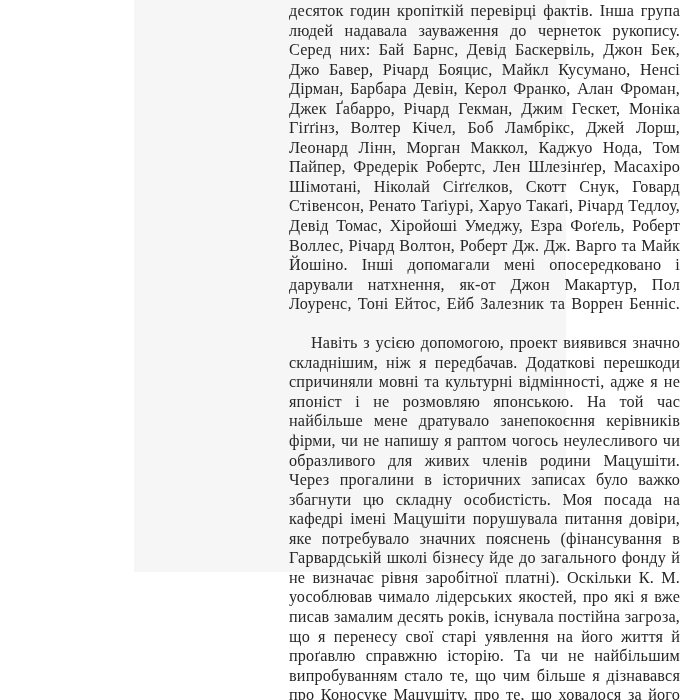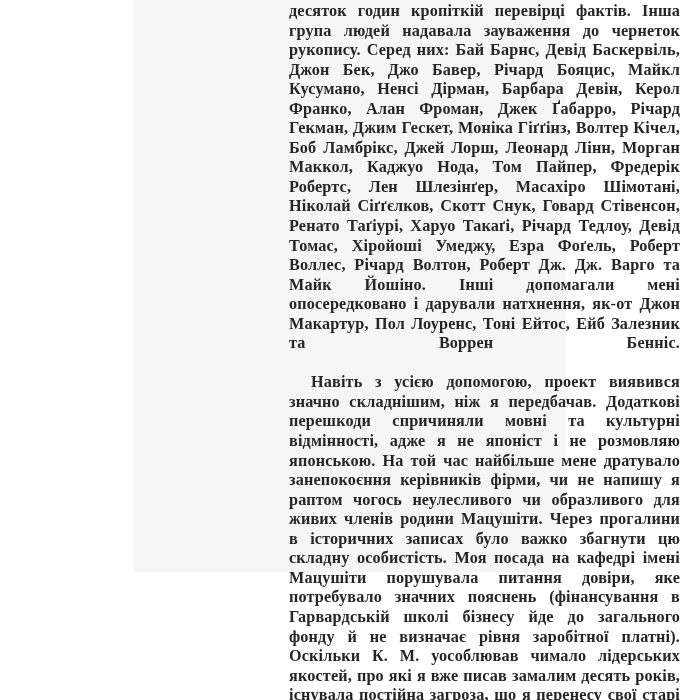--- a/index.html
+++ b/index.html
@@ -23,21 +23,20 @@
 
   
   .page-sheet {
     position: absolute;
     left: 134px;
     top: 0px;
     width: 432px;
     height: 572px;
     background: #f6f6f6;
     box-sizing: border-box;
-    font-weight: bold;
   }
 
   
   .text-column {
     position: absolute;
     left: 155px;
     top: 2px;
     width: 391px;
     box-sizing: border-box;
   }

